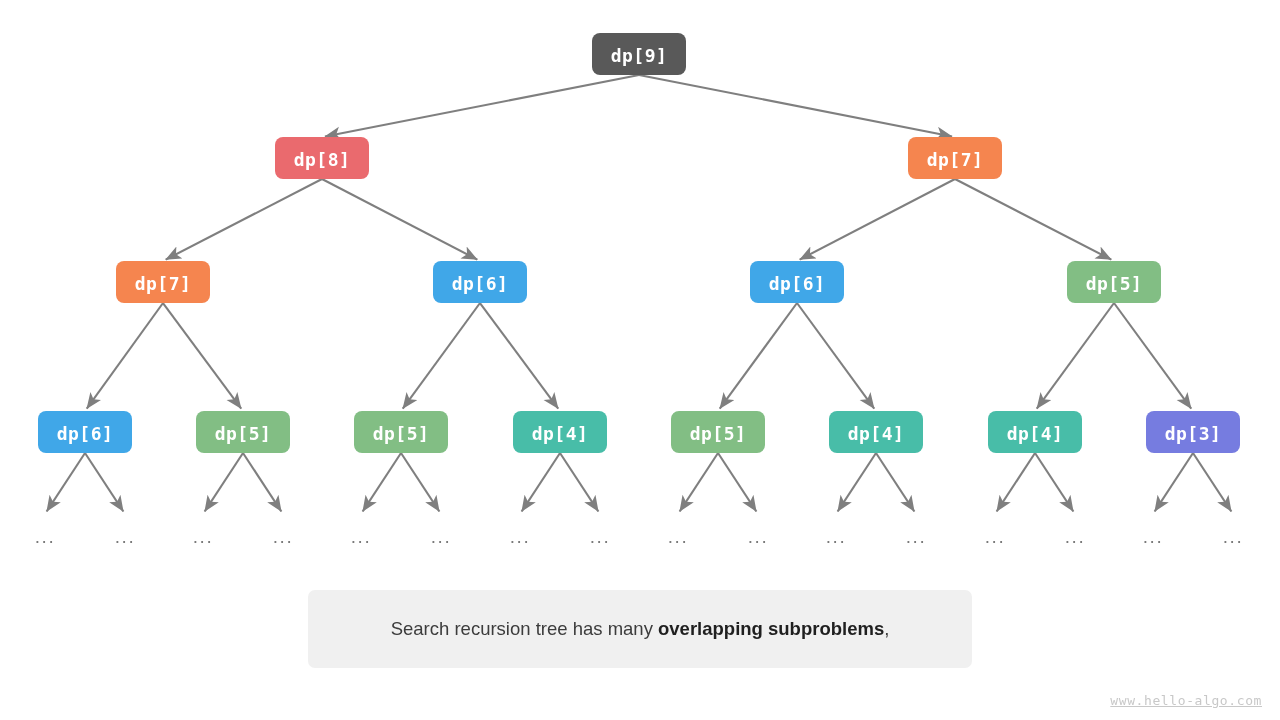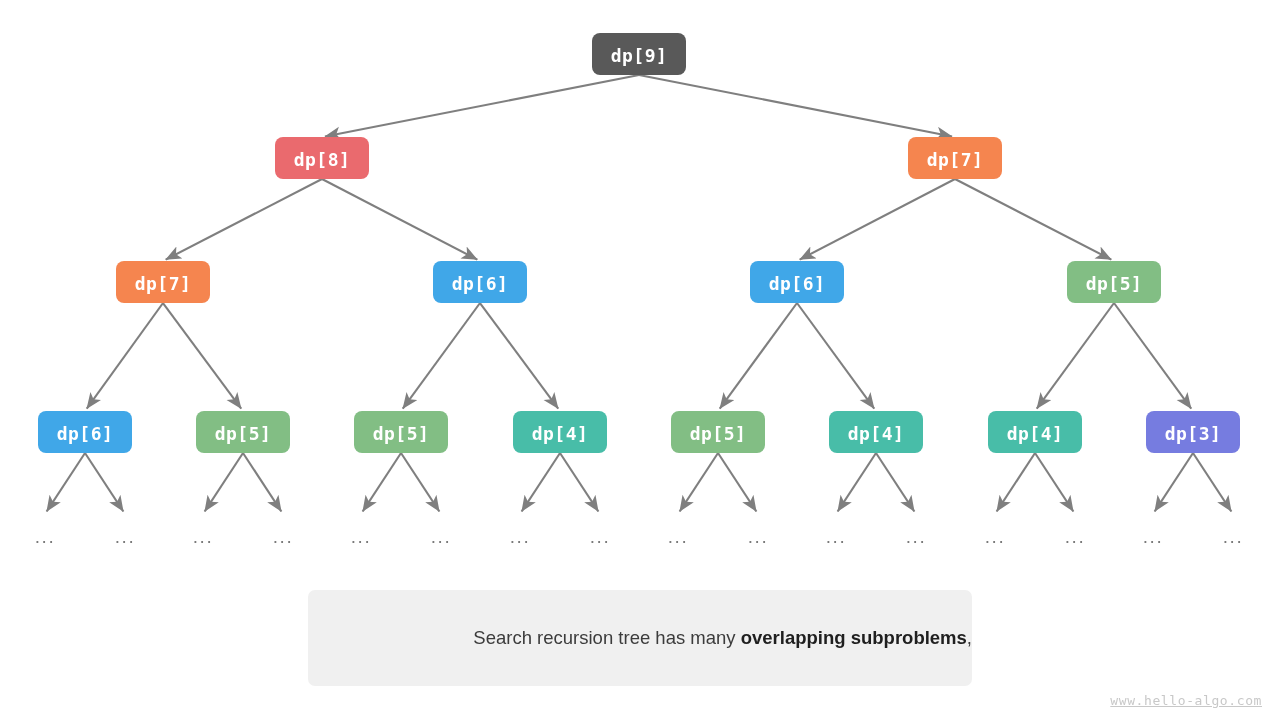--- a/index.html
+++ b/index.html
@@ -47,26 +47,26 @@
   .edge-short {
     stroke: #7f7f7f;
     stroke-width: 2.1;
     fill: none;
   }
   .caption-box {
     position: absolute;
     left: 308px;
     top: 590px;
     width: 664px;
-    height: 96px;
+    height: 78px;
     background: #f0f0f0;
     border-radius: 7px;
     display: flex;
     flex-direction: column;
-    align-items: flex-end;
+    align-items: center;
     justify-content: center;
     box-sizing: border-box;
   }
   .caption-line {
     font-family: "Liberation Sans", sans-serif;
     font-size: 18.5px;
     color: #3c3c3c;
     text-align: center;
     line-height: 1.48;
     white-space: nowrap;

